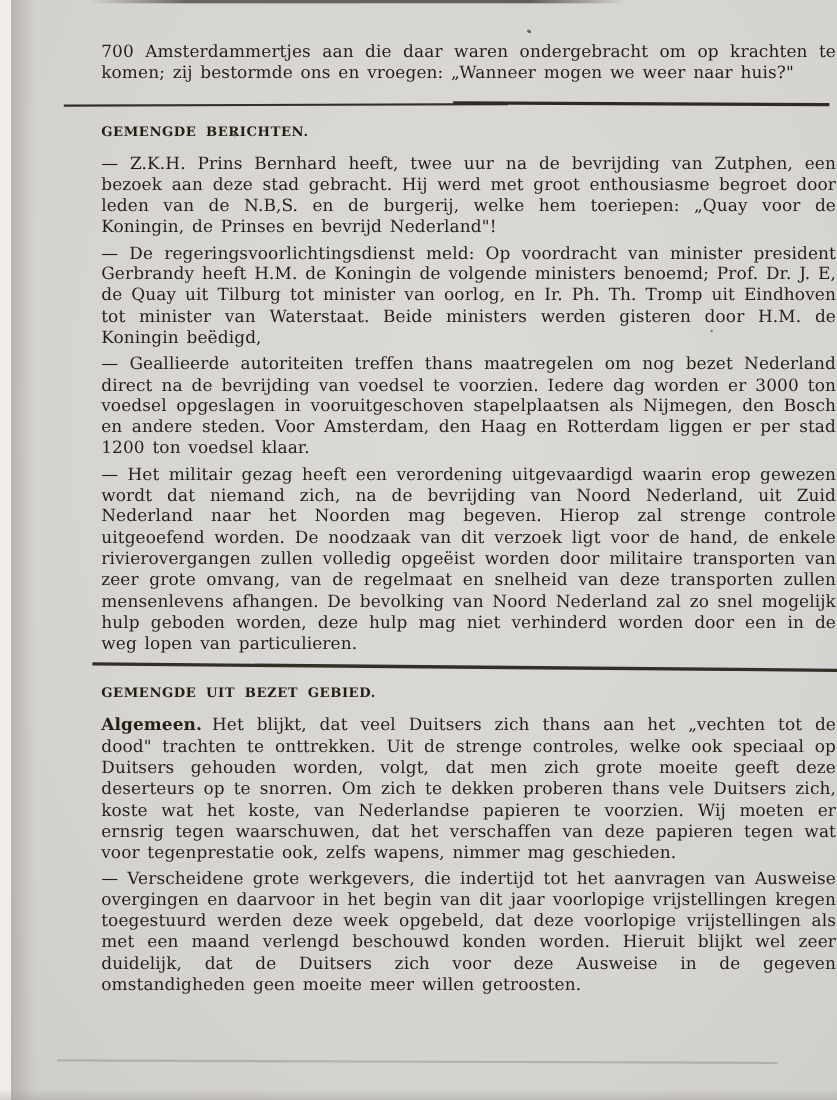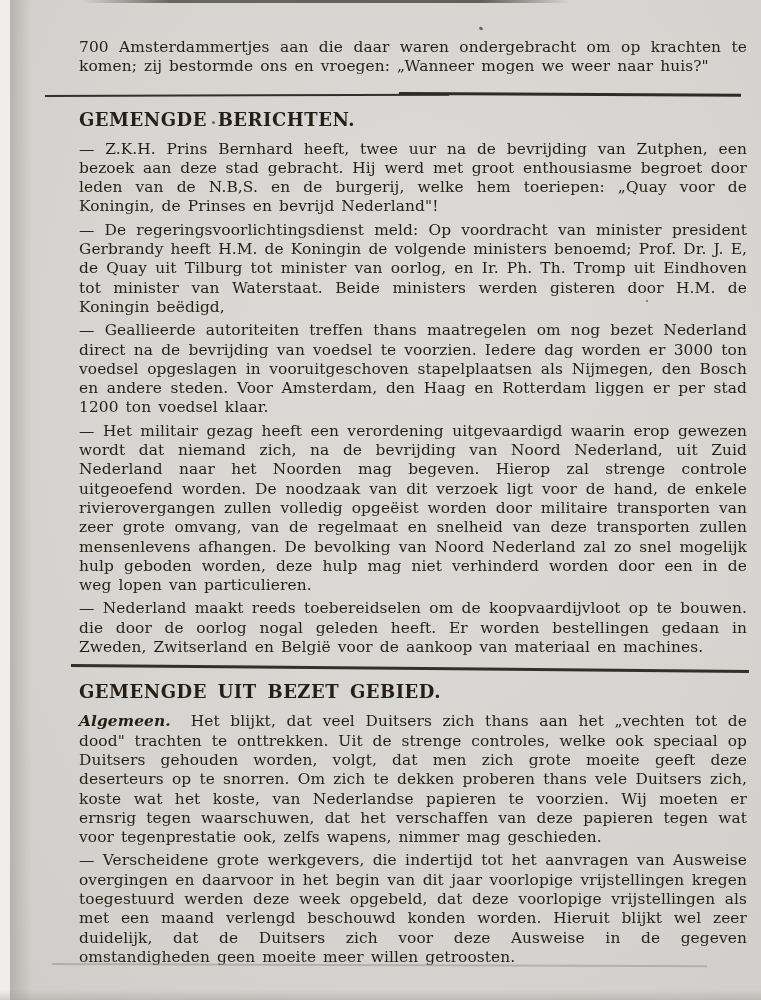--- a/index.html
+++ b/index.html
@@ -40,40 +40,40 @@
     background: rgba(140,137,132,.45);
     transform: rotate(0.2deg); transform-origin: left center;
   }
   .speck { position: absolute; background: #6a655c; border-radius: 50%; }
   .speck.s1 { left: 479px; top: 27px; width: 4px; height: 3px; transform: rotate(30deg); }
   .speck.s2 { left: 212px; top: 121px; width: 3px; height: 3px; }
   .speck.s3 { left: 646px; top: 300px; width: 2px; height: 2px; }
 
   
   .content {
-    position: absolute; left: 79px; top: 38px; width: 668px;
+    position: absolute; left: 92px; top: 38px; width: 668px;
   }
   p.body {
     margin: 0 0 4px 0;
     font-size: 15.4px;
     line-height: 19.3px;
     text-align: justify;
     word-spacing: 2px;
     letter-spacing: 0.1px;
   }
   p.intro { margin-bottom: 15px; }
   h2.heading {
     margin: 0 0 10px 0;
-    font-size: 18px;
+    font-size: 12px;
     line-height: 20px;
     font-weight: bold;
     letter-spacing: 0.5px;
     word-spacing: 4px;
   }
-  .lead { font-weight: bold; margin-right: 20px; font-style: italic; }
+  .lead { font-weight: bold; margin-right: 9px; }
 
   
   .rule1 { position: relative; height: 6px; margin: 0 0 12px 0; }
   .rule1 .seg1 {
     position: absolute; left: -34px; top: 3px; width: 404px; height: 2px;
     background: #332e26; transform: rotate(-0.18deg); transform-origin: left center;
   }
   .rule1 .seg2 {
     position: absolute; left: 320px; top: 0px; width: 342px; height: 3px;
     background: #2f2a23; transform: rotate(0.28deg); transform-origin: left center;
@@ -106,21 +106,20 @@
     <h2 class="heading">GEMENGDE BERICHTEN.</h2>
 
     <p class="body">— Z.K.H. Prins Bernhard heeft, twee uur na de bevrijding van Zutphen, een bezoek aan deze stad gebracht. Hij werd met groot enthousiasme begroet door leden van de N.B,S. en de burgerij, welke hem toeriepen: „Quay voor de Koningin, de Prinses en bevrijd Nederland"!</p>
 
     <p class="body">— De regeringsvoorlichtingsdienst meld: Op voordracht van minister president Gerbrandy heeft H.M. de Koningin de volgende ministers benoemd; Prof. Dr. J. E, de Quay uit Tilburg tot minister van oorlog, en Ir. Ph. Th. Tromp uit Eindhoven tot minister van Waterstaat. Beide ministers werden gisteren door H.M. de Koningin beëdigd,</p>
 
     <p class="body">— Geallieerde autoriteiten treffen thans maatregelen om nog bezet Nederland direct na de bevrijding van voedsel te voorzien. Iedere dag worden er 3000 ton voedsel opgeslagen in vooruitgeschoven stapelplaatsen als Nijmegen, den Bosch en andere steden. Voor Amsterdam, den Haag en Rotterdam liggen er per stad 1200 ton voedsel klaar.</p>
 
     <p class="body">— Het militair gezag heeft een verordening uitgevaardigd waarin erop gewezen wordt dat niemand zich, na de bevrijding van Noord Nederland, uit Zuid Nederland naar het Noorden mag begeven. Hierop zal strenge controle uitgeoefend worden. De noodzaak van dit verzoek ligt voor de hand, de enkele rivierovergangen zullen volledig opgeëist worden door militaire transporten van zeer grote omvang, van de regelmaat en snelheid van deze transporten zullen mensenlevens afhangen. De bevolking van Noord Nederland zal zo snel mogelijk hulp geboden worden, deze hulp mag niet verhinderd worden door een in de weg lopen van particulieren.</p>
 
-    <p class="body">— Nederland maakt reeds toebereidselen om de koopvaardijvloot op te bouwen. die door de oorlog nogal geleden heeft. Er worden bestellingen gedaan in Zweden, Zwitserland en België voor de aankoop van materiaal en machines.</p>
 
     <div class="rule2"></div>
 
     <h2 class="heading">GEMENGDE UIT BEZET GEBIED.</h2>
 
     <p class="body"><span class="lead">Algemeen.</span><span>Het blijkt, dat veel Duitsers zich thans aan het „vechten tot de dood" trachten te onttrekken. Uit de strenge controles, welke ook speciaal op Duitsers gehouden worden, volgt, dat men zich grote moeite geeft deze deserteurs op te snorren. Om zich te dekken proberen thans vele Duitsers zich, koste wat het koste, van Nederlandse papieren te voorzien. Wij moeten er ernsrig tegen waarschuwen, dat het verschaffen van deze papieren tegen wat voor tegenprestatie ook, zelfs wapens, nimmer mag geschieden.</span></p>
 
     <p class="body">— Verscheidene grote werkgevers, die indertijd tot het aanvragen van Ausweise overgingen en daarvoor in het begin van dit jaar voorlopige vrijstellingen kregen toegestuurd werden deze week opgebeld, dat deze voorlopige vrijstellingen als met een maand verlengd beschouwd konden worden. Hieruit blijkt wel zeer duidelijk, dat de Duitsers zich voor deze Ausweise in de gegeven omstandigheden geen moeite meer willen getroosten.</p>
 
   </div>

